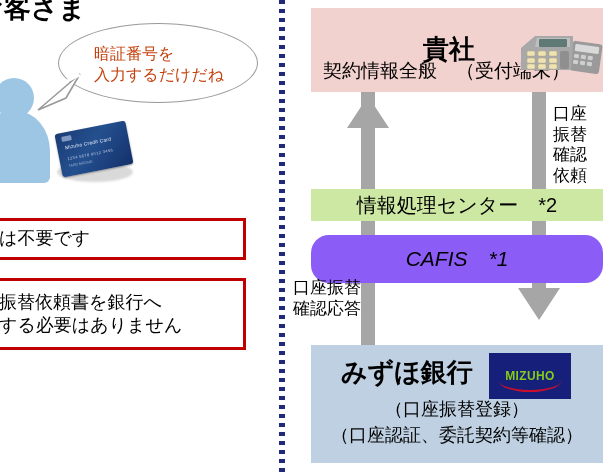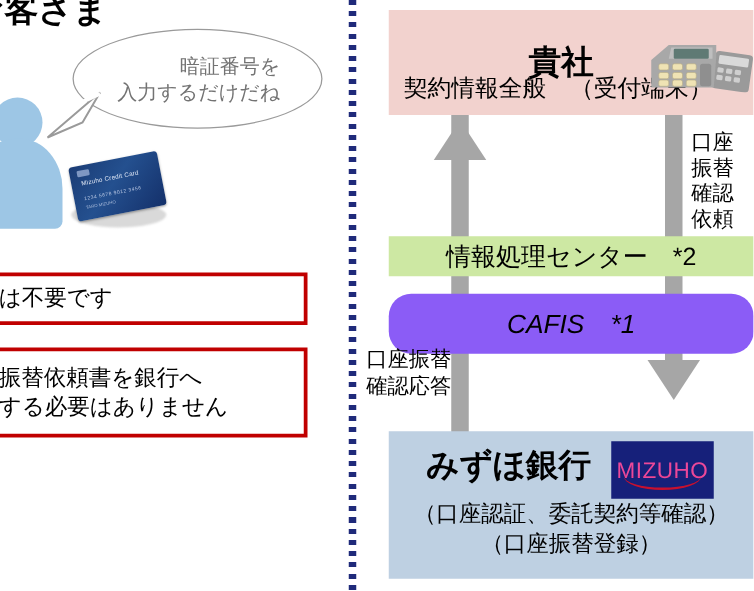--- a/index.html
+++ b/index.html
@@ -52,23 +52,23 @@
   #speech-text {
     position: absolute;
     left: 0; top: 0;
     width: 200px; height: 80px;
     display: flex;
     flex-direction: column;
     align-items: center;
     justify-content: center;
     font-size: 16px;
     line-height: 1.32;
-    color: #737373;
+    color: #c2410c;
     white-space: pre-line;
-    text-align: right;
+    text-align: left;
   }
   #speech-tail {
     position: absolute;
     left: 36px;
     top: 72px;
     width: 46px;
     height: 40px;
   }
 
   
@@ -316,23 +316,23 @@
     left: 178px;
     top: 0px;
     width: 82px;
     height: 46px;
     background: #16207a;
     display: flex;
     align-items: center;
     justify-content: center;
   }
   #mizuho-logo-text {
-    font-size: 18px;
-    font-weight: normal;
-    color: #ec4899;
+    font-size: 12px;
+    font-weight: bold;
+    color: #84cc16;
     letter-spacing: .4px;
   }
   #mizuho-swoosh {
     position: absolute;
     left: 10px;
     bottom: 7px;
     width: 62px;
     height: 9px;
     border-bottom: 2.5px solid #c8102e;
     border-radius: 50% / 0 0 100% 100%;
@@ -508,22 +508,22 @@
     </div>
 
     <div class="flow-box" id="box-bank">
       <div id="bank-title-row">
         <div id="bank-title">みずほ銀行</div>
         <div id="mizuho-logo">
           <span id="mizuho-logo-text">MIZUHO</span>
           <span id="mizuho-swoosh"></span>
         </div>
       </div>
+      <div id="bank-line-2">（口座振替登録）</div>
       <div id="bank-line-1">（口座認証、委託契約等確認）</div>
-      <div id="bank-line-2">（口座振替登録）</div>
     </div>
 
     <div class="flow-label" id="label-request">口座振替
 確認依頼</div>
     <div class="flow-label" id="label-response">口座振替
 確認応答</div>
 
   </div>
 
 </div>

